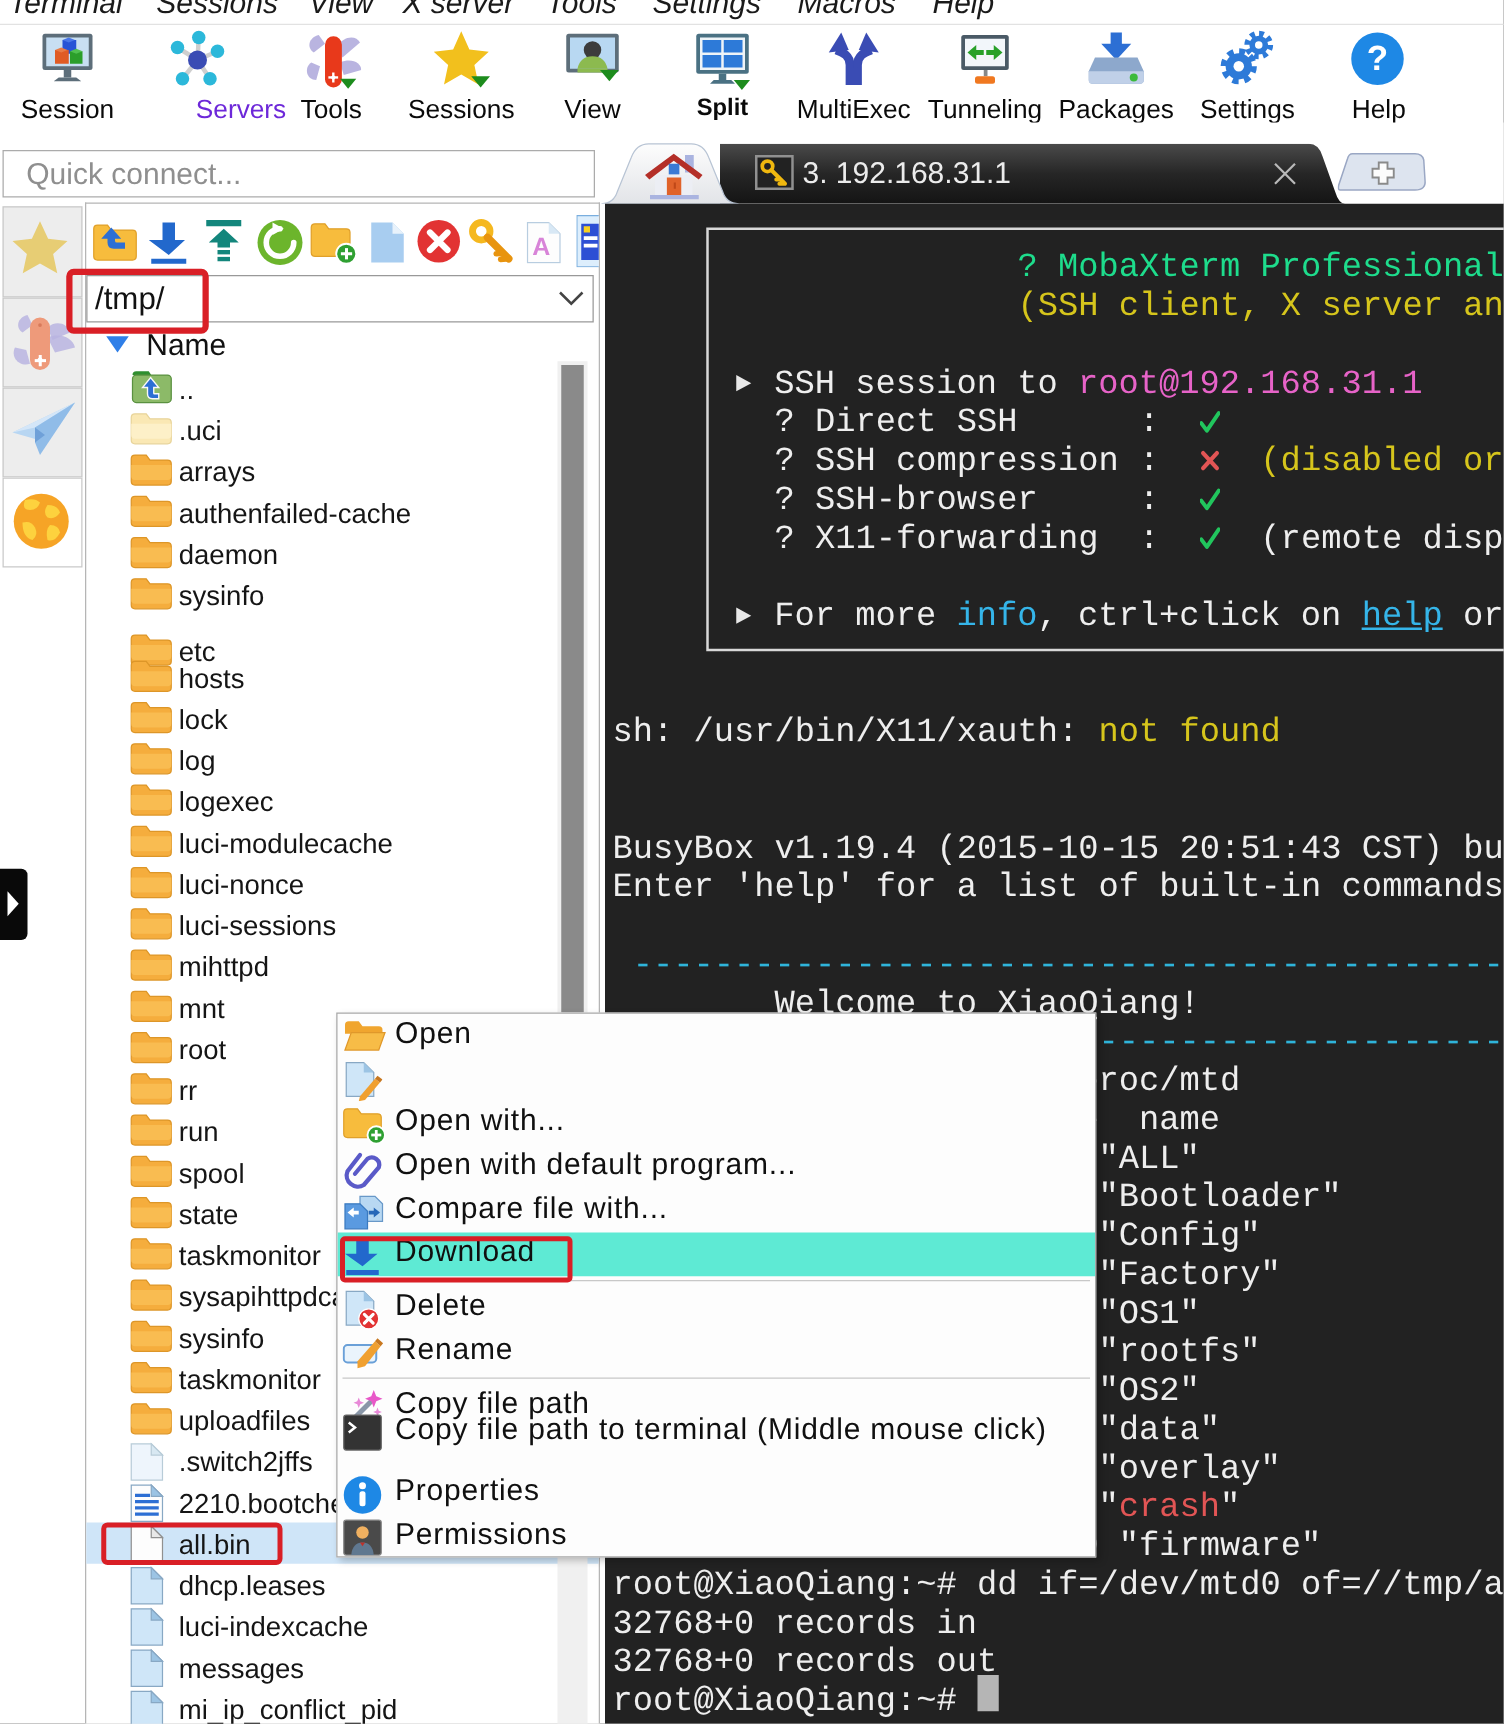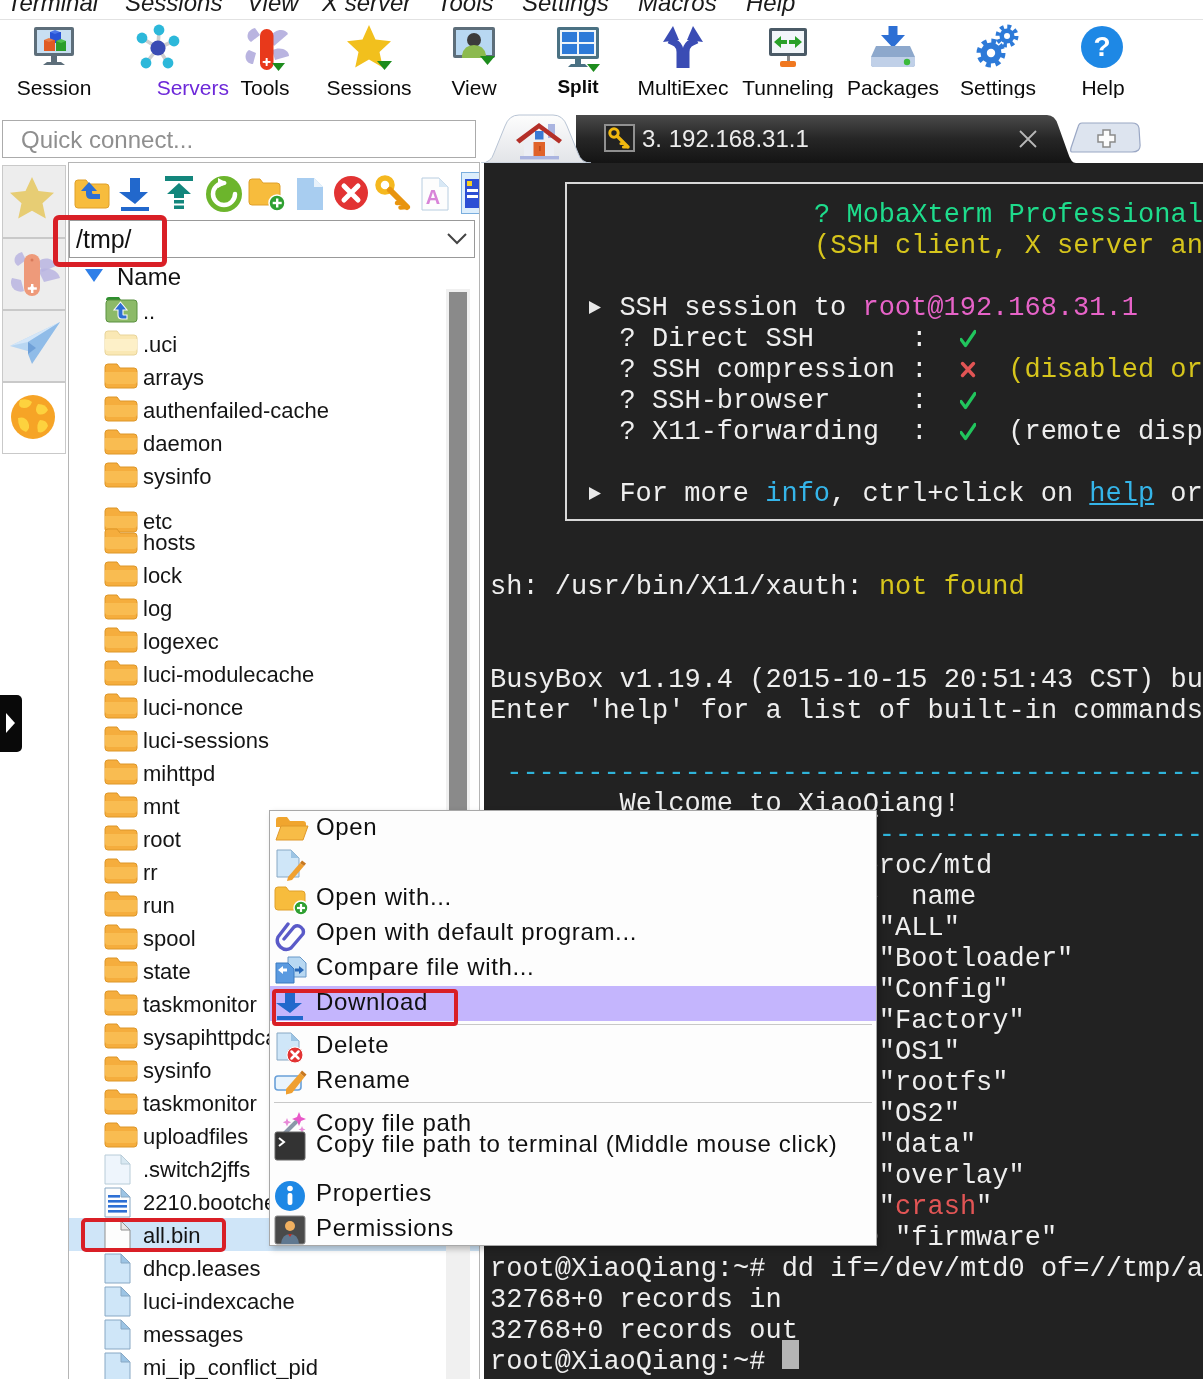--- a/index.html
+++ b/index.html
@@ -582,21 +582,21 @@
     </div>
 <div class="mrow" style="top:140px;">
       <div class="mi"><svg width="34" height="32" viewBox="0 0 34 32">
 <path d="M14 3 h12 l6 6 v14 h-18 z" fill="#b8d8f2" stroke="#6898c8"></path>
 <path d="M2 9 h12 l6 6 v14 H2 z" fill="#5a9ae0" stroke="#3a7ac0"></path>
 <path d="M4 16 l5 -4 v2.5 h4 v3 h-4 v2.5 z" fill="#fff"></path>
 <path d="M30 16 l-5 -4 v2.5 h-4 v3 h4 v2.5 z" fill="#2868b8"></path>
         </svg></div>
       <div class="mtx">Compare file with...</div>
     </div>
-<div class="mrow" style="top:175px; background:#c4b5fd;">
+<div class="mrow" style="top:175px; background:#5eead4;">
       <div class="mi"><svg width="32" height="32" viewBox="0 0 32 32">
 <path d="M11 2 h10 v12 h7 L16 24 L2 14 h9 z" fill="#2268cc"></path>
 <rect x="3" y="27" width="26" height="4" fill="#2268cc"></rect>
         </svg></div>
       <div class="mtx">Download</div>
     </div>
 <div class="abs" style="left:4px;top:213px;width:598px;height:1px;background:#c8c8c8;"></div>
 <div class="mrow" style="top:218px;">
       <div class="mi"><svg width="32" height="32" viewBox="0 0 32 32">
 <path d="M3 1 h14 l8 8 v19 H3 z" fill="#cfe6f8" stroke="#88a8c4"></path>

